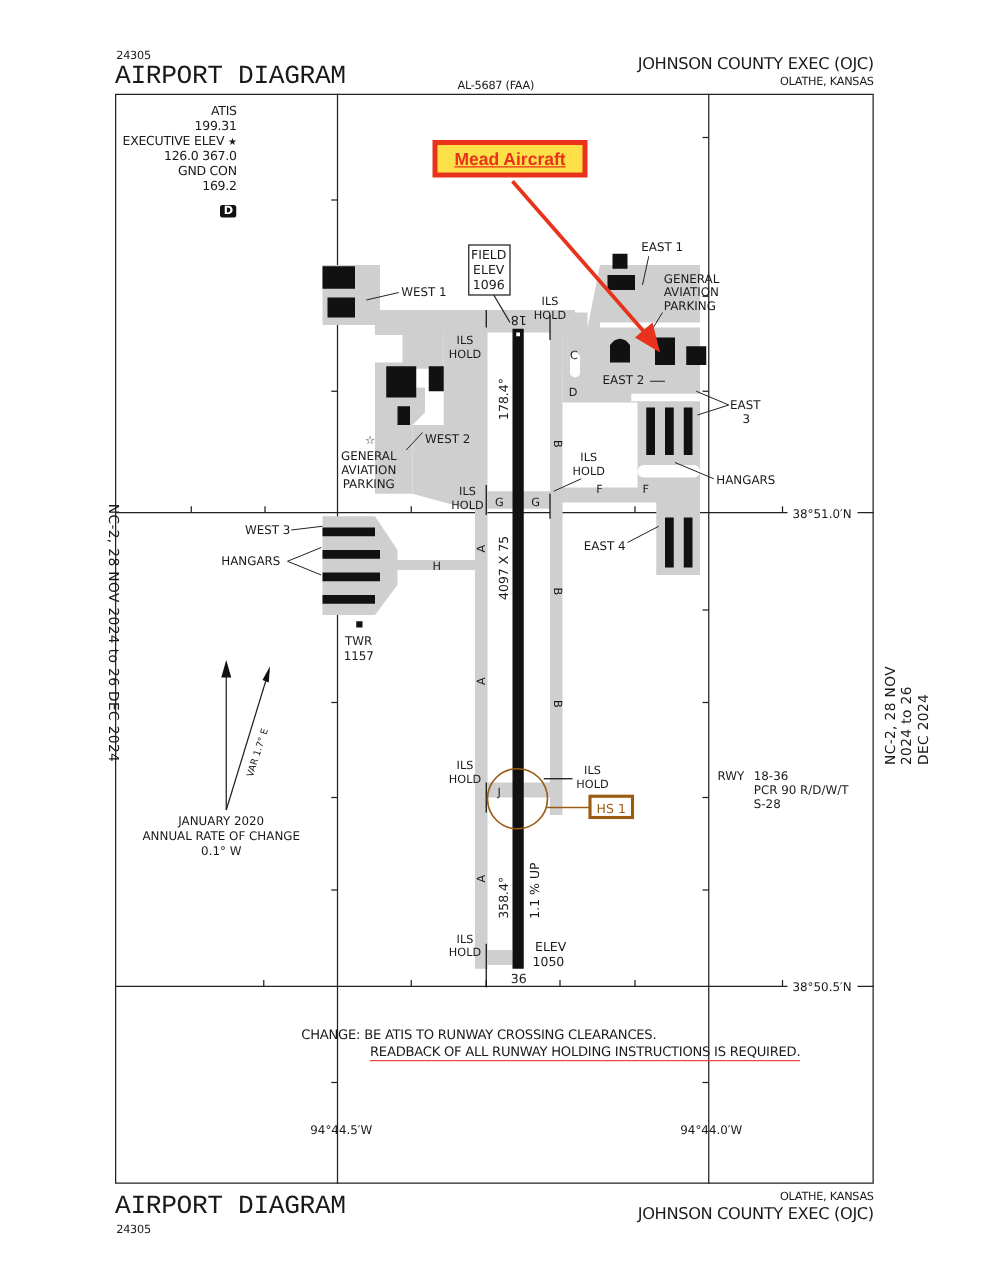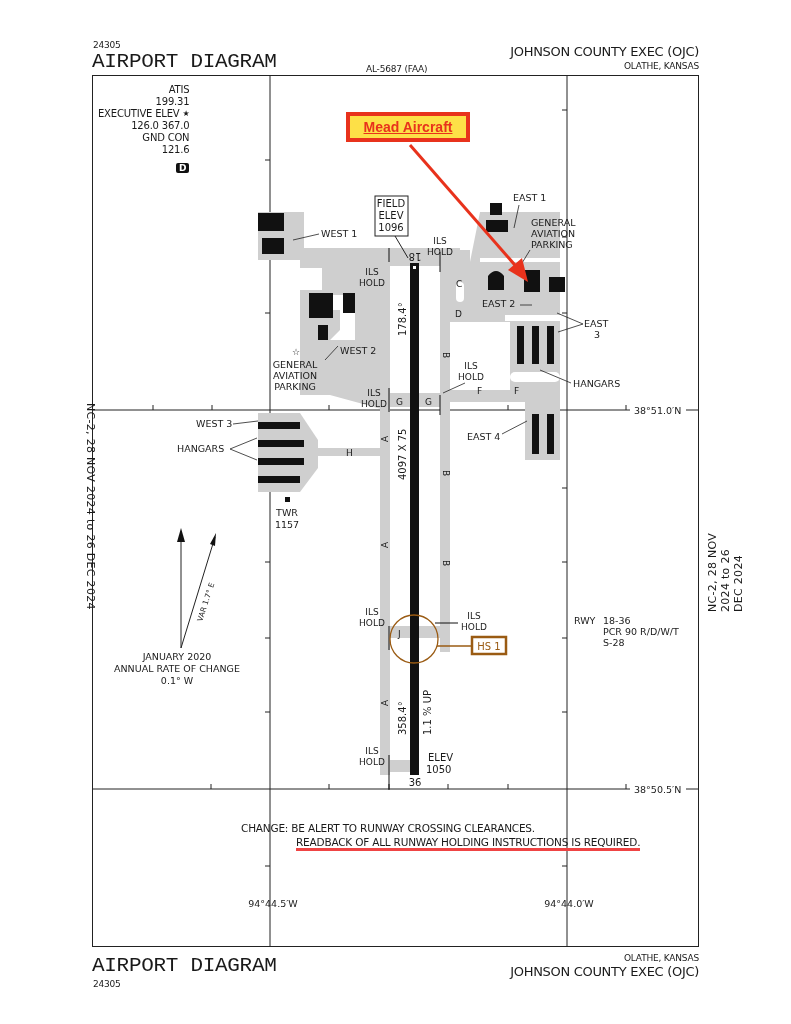--- a/index.html
+++ b/index.html
@@ -31,21 +31,21 @@
 
 <div class="vert" style="left:68px; top:403px; transform: rotate(90deg) translateY(-100%); transform-origin: left top; left:84px;">NC-2,  28 NOV 2024  to  26 DEC 2024</div>
 <div class="vert" style="left:706px; top:612px; transform: rotate(-90deg);">NC-2,  28 NOV 2024  to  26 DEC 2024</div>
 
 <div class="abs info-block" style="left:98px; top:84px;">
   <div>ATIS</div>
   <div>199.31</div>
   <div><span>EXECUTIVE ELEV</span> <span style="font-size:8px;vertical-align:top;">★</span></div>
   <div>126.0  367.0</div>
   <div>GND CON</div>
-  <div>121.6</div>
+  <div>169.2</div>
   <span class="d-badge">D</span>
 </div>
 
 <svg width="791" height="1024" style="position:absolute; left:0; top:0;">
 
   <g stroke="#222" stroke-width="1">
     <line x1="270" y1="75" x2="270" y2="947"></line>
     <line x1="567" y1="75" x2="567" y2="947"></line>
     <line x1="92" y1="410" x2="630" y2="410"></line>
     <line x1="686" y1="410" x2="699" y2="410"></line>
@@ -274,20 +274,20 @@
 </svg>
 
 <div class="mead-box">
   <div class="mead-inner">
       <span>Mead Aircraft</span>
     </div>
 </div>
 
 <div class="abs caution" style="left:241px; top:822px;">
   <span>CHANGE:</span>
-  <span>BE ALERT TO RUNWAY CROSSING CLEARANCES.</span>
+  <span>BE ATIS TO RUNWAY CROSSING CLEARANCES.</span>
 </div>
-<div class="abs caution" style="left:296px; top:836px; border-bottom:3px solid #ef4444;">READBACK OF ALL RUNWAY HOLDING INSTRUCTIONS IS REQUIRED.</div>
+<div class="abs caution" style="left:296px; top:836px; border-bottom:1px solid #ef4444;">READBACK OF ALL RUNWAY HOLDING INSTRUCTIONS IS REQUIRED.</div>
 
 <div class="abs big-title" style="left:92px; top:954px;">AIRPORT DIAGRAM</div>
 <div class="abs tiny" style="left:93px; top:979px;">24305</div>
 <div class="abs tiny" style="right:92px; top:953px;">OLATHE, KANSAS</div>
 <div class="abs apt-name" style="right:92px; top:964px;">JOHNSON COUNTY EXEC (OJC)</div>
 
 </body></html>

